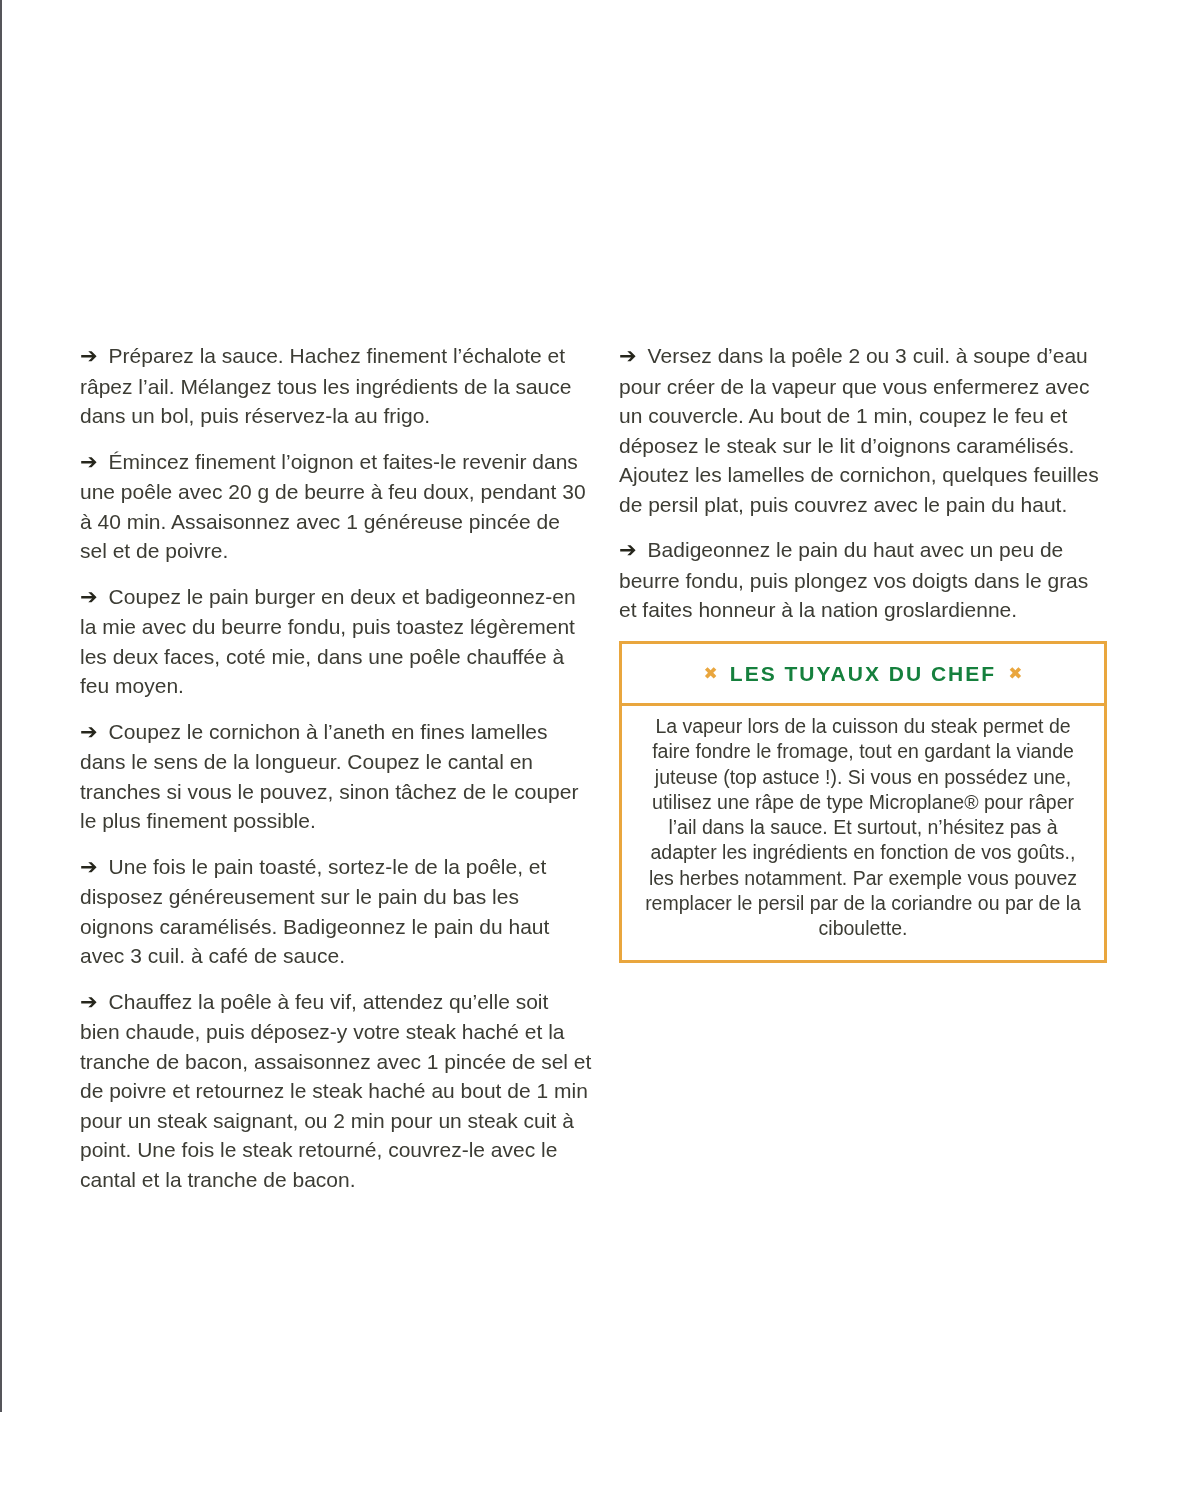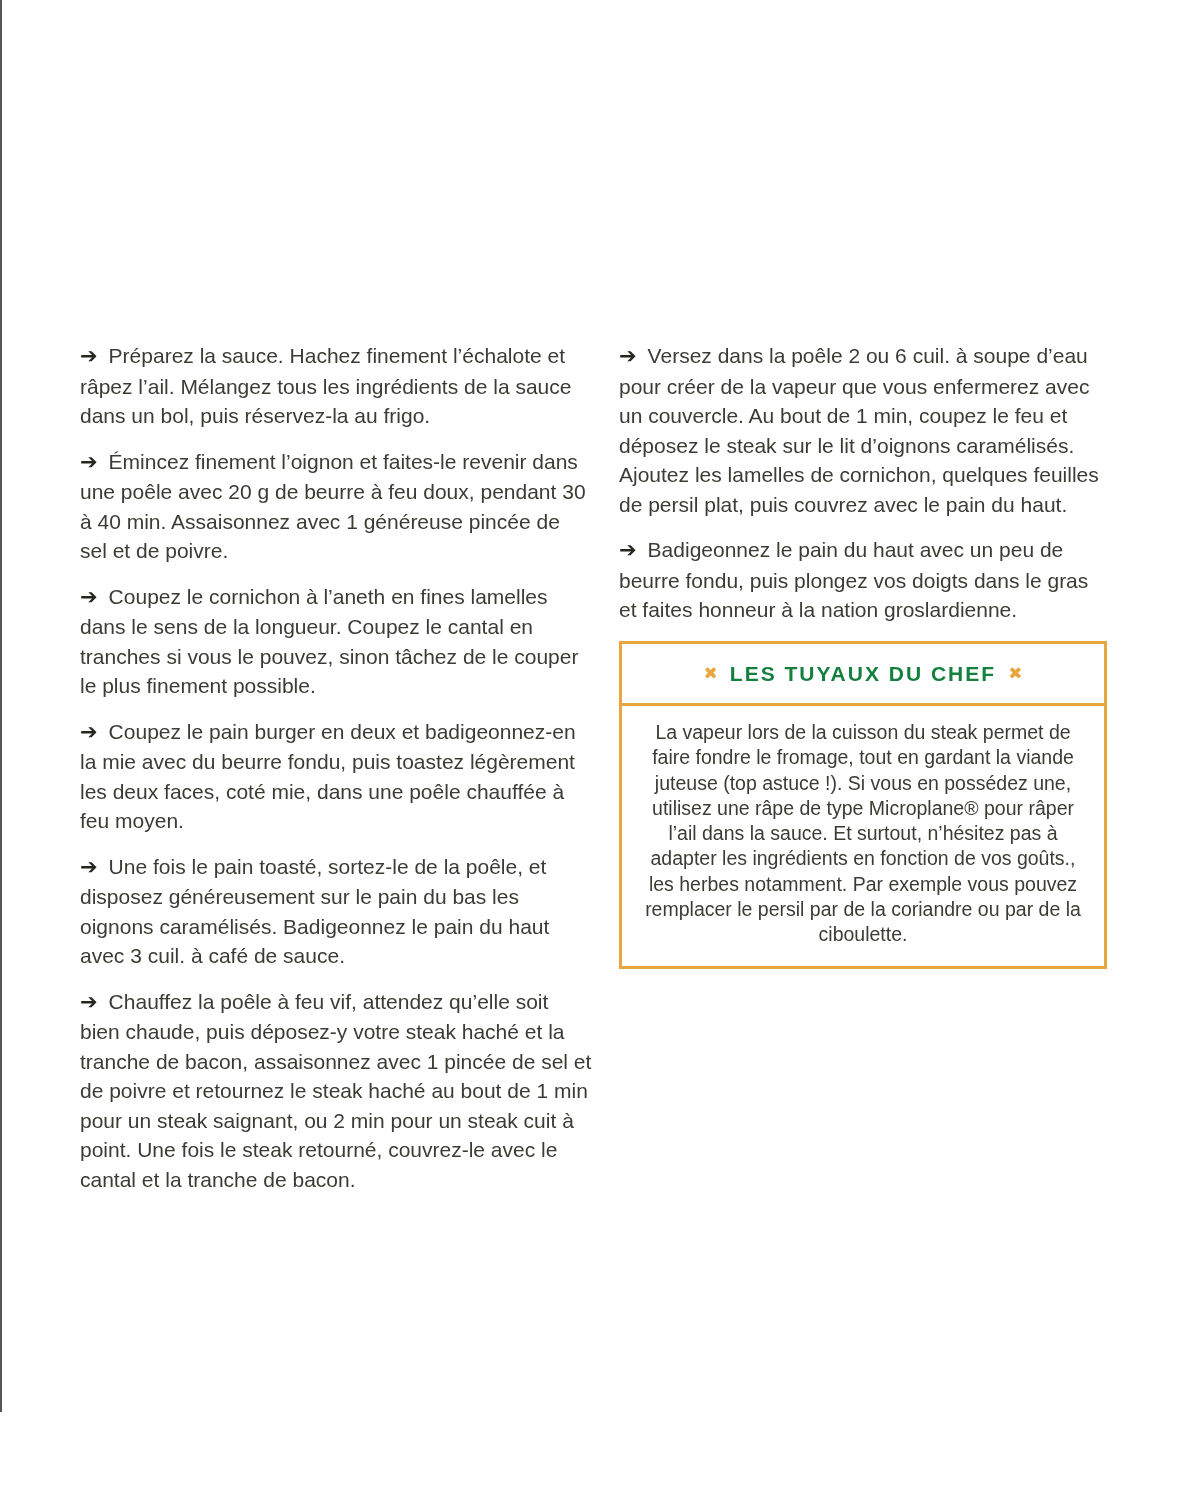--- a/index.html
+++ b/index.html
@@ -56,21 +56,21 @@
     font-family: "DejaVu Sans", sans-serif;
     color: #e9a63e;
     font-size: 17px;
     font-weight: 700;
     margin: 0 12px;
     position: relative;
     top: -2px;
   }
   .tip-body {
     text-align: center;
-    padding: 14px 20px 18px 20px;
+    padding: 8px 20px 18px 20px;
     font-size: 19.5px;
     line-height: 25.3px;
     color: #3c3c34;
   }
 
   .footer {
     position: absolute;
     top: 1438px;
     right: 77px;
     display: flex;
@@ -97,28 +97,28 @@
 </style>
 </head>
 <body>
 
 <div class="page">
   <div class="edge-line"></div>
 
   <div class="col col-left">
     <p class="step"><span class="bullet">➔</span><span class="step-text">Préparez la sauce. Hachez finement l’échalote et râpez l’ail. Mélangez tous les ingrédients de la sauce dans un bol, puis réservez-la au frigo.</span></p>
     <p class="step"><span class="bullet">➔</span><span class="step-text">Émincez finement l’oignon et faites-le revenir dans une poêle avec 20 g de beurre à feu doux, pendant 30 à 40 min. Assaisonnez avec 1 généreuse pincée de sel et de poivre.</span></p>
+    <p class="step"><span class="bullet">➔</span><span class="step-text">Coupez le pain burger en deux et badigeonnez-en la mie avec du beurre fondu, puis toastez légèrement les deux faces, coté mie, dans une poêle chauffée à feu moyen.</span></p>
     <p class="step"><span class="bullet">➔</span><span class="step-text">Coupez le cornichon à l’aneth en fines lamelles dans le sens de la longueur. Coupez le cantal en tranches si vous le pouvez, sinon tâchez de le couper le plus finement possible.</span></p>
-    <p class="step"><span class="bullet">➔</span><span class="step-text">Coupez le pain burger en deux et badigeonnez-en la mie avec du beurre fondu, puis toastez légèrement les deux faces, coté mie, dans une poêle chauffée à feu moyen.</span></p>
     <p class="step"><span class="bullet">➔</span><span class="step-text">Une fois le pain toasté, sortez-le de la poêle, et disposez généreusement sur le pain du bas les oignons caramélisés. Badigeonnez le pain du haut avec 3 cuil. à café de sauce.</span></p>
     <p class="step"><span class="bullet">➔</span><span class="step-text">Chauffez la poêle à feu vif, attendez qu’elle soit bien chaude, puis déposez-y votre steak haché et la tranche de bacon, assaisonnez avec 1 pincée de sel et de poivre et retournez le steak haché au bout de 1 min pour un steak saignant, ou 2 min pour un steak cuit à point. Une fois le steak retourné, couvrez-le avec le cantal et la tranche de bacon.</span></p>
   </div>
 
   <div class="col col-right">
-    <p class="step"><span class="bullet">➔</span><span class="step-text">Versez dans la poêle 2 ou 6 cuil. à soupe d’eau pour créer de la vapeur que vous enfermerez avec un couvercle. Au bout de 1 min, coupez le feu et déposez le steak sur le lit d’oignons caramélisés. Ajoutez les lamelles de cornichon, quelques feuilles de persil plat, puis couvrez avec le pain du haut.</span></p>
+    <p class="step"><span class="bullet">➔</span><span class="step-text">Versez dans la poêle 2 ou 3 cuil. à soupe d’eau pour créer de la vapeur que vous enfermerez avec un couvercle. Au bout de 1 min, coupez le feu et déposez le steak sur le lit d’oignons caramélisés. Ajoutez les lamelles de cornichon, quelques feuilles de persil plat, puis couvrez avec le pain du haut.</span></p>
     <p class="step"><span class="bullet">➔</span><span class="step-text">Badigeonnez le pain du haut avec un peu de beurre fondu, puis plongez vos doigts dans le gras et faites honneur à la nation groslardienne.</span></p>
 
     <div class="tip-box">
       <div class="tip-header">
         <span class="tip-cross">✖</span><span class="tip-title">LES TUYAUX DU CHEF</span><span class="tip-cross">✖</span>
       </div>
       <div class="tip-body">La vapeur lors de la cuisson du steak permet de faire fondre le fromage, tout en gardant la viande juteuse (top astuce !). Si vous en possédez une, utilisez une râpe de type Microplane® pour râper l’ail dans la sauce. Et surtout, n’hésitez pas à adapter les ingrédients en fonction de vos goûts., les herbes notamment. Par exemple vous pouvez remplacer le persil par de la coriandre ou par de la ciboulette.</div>
     </div>
   </div>
 

